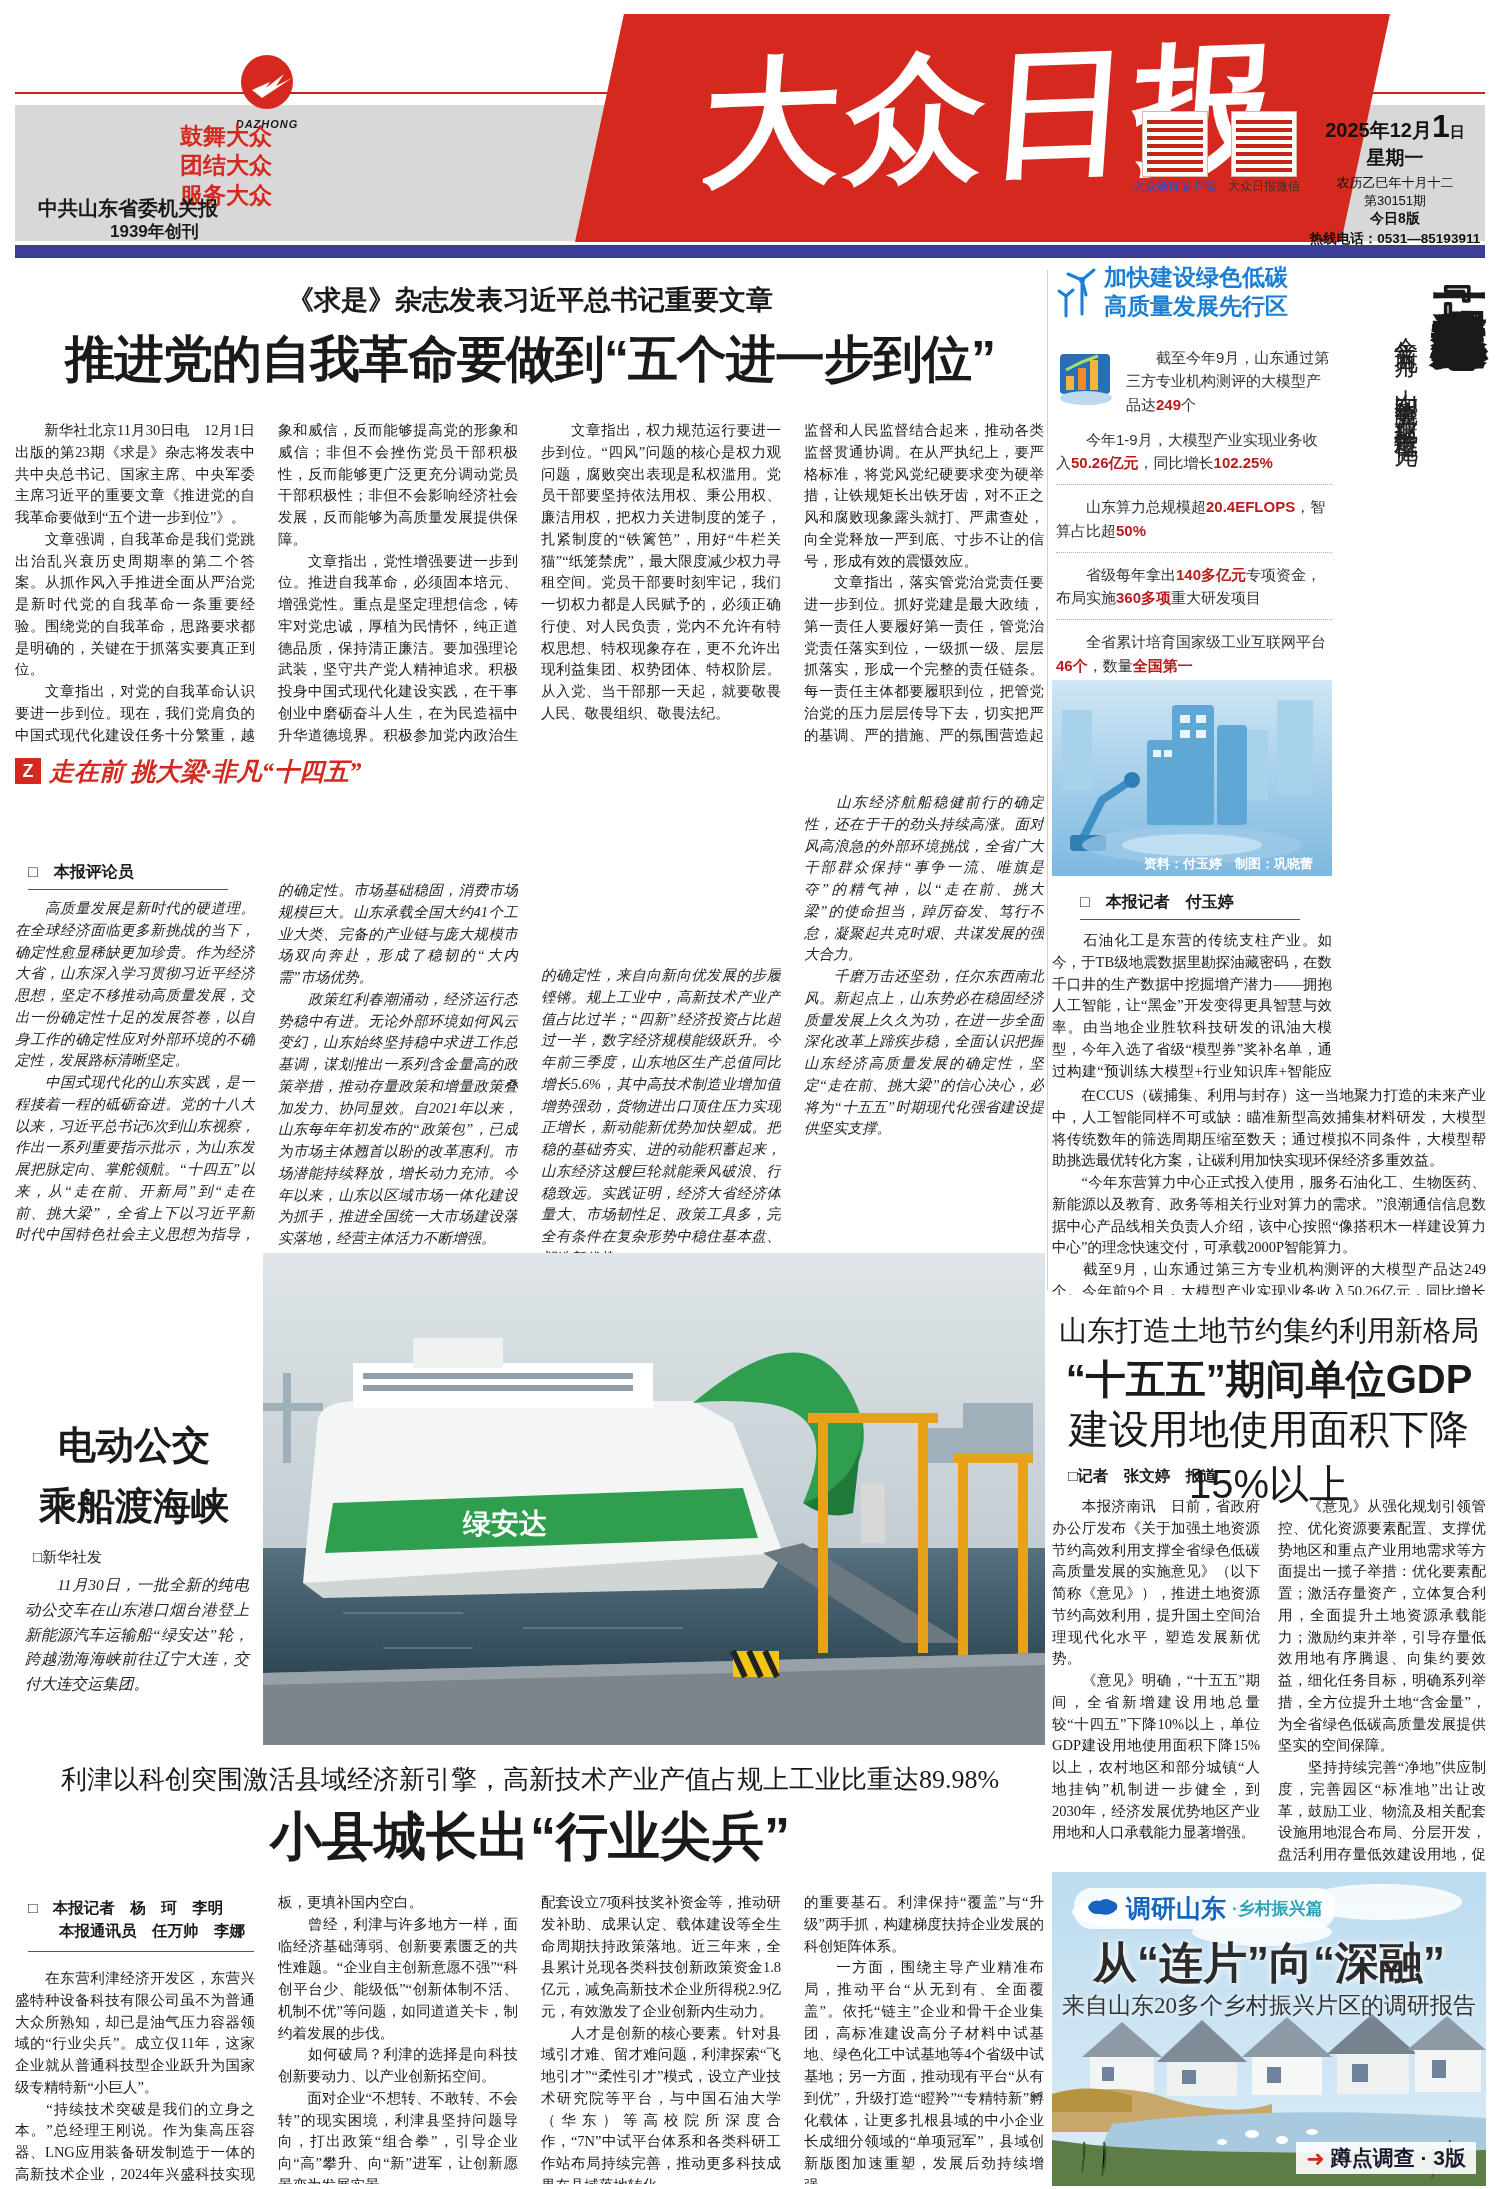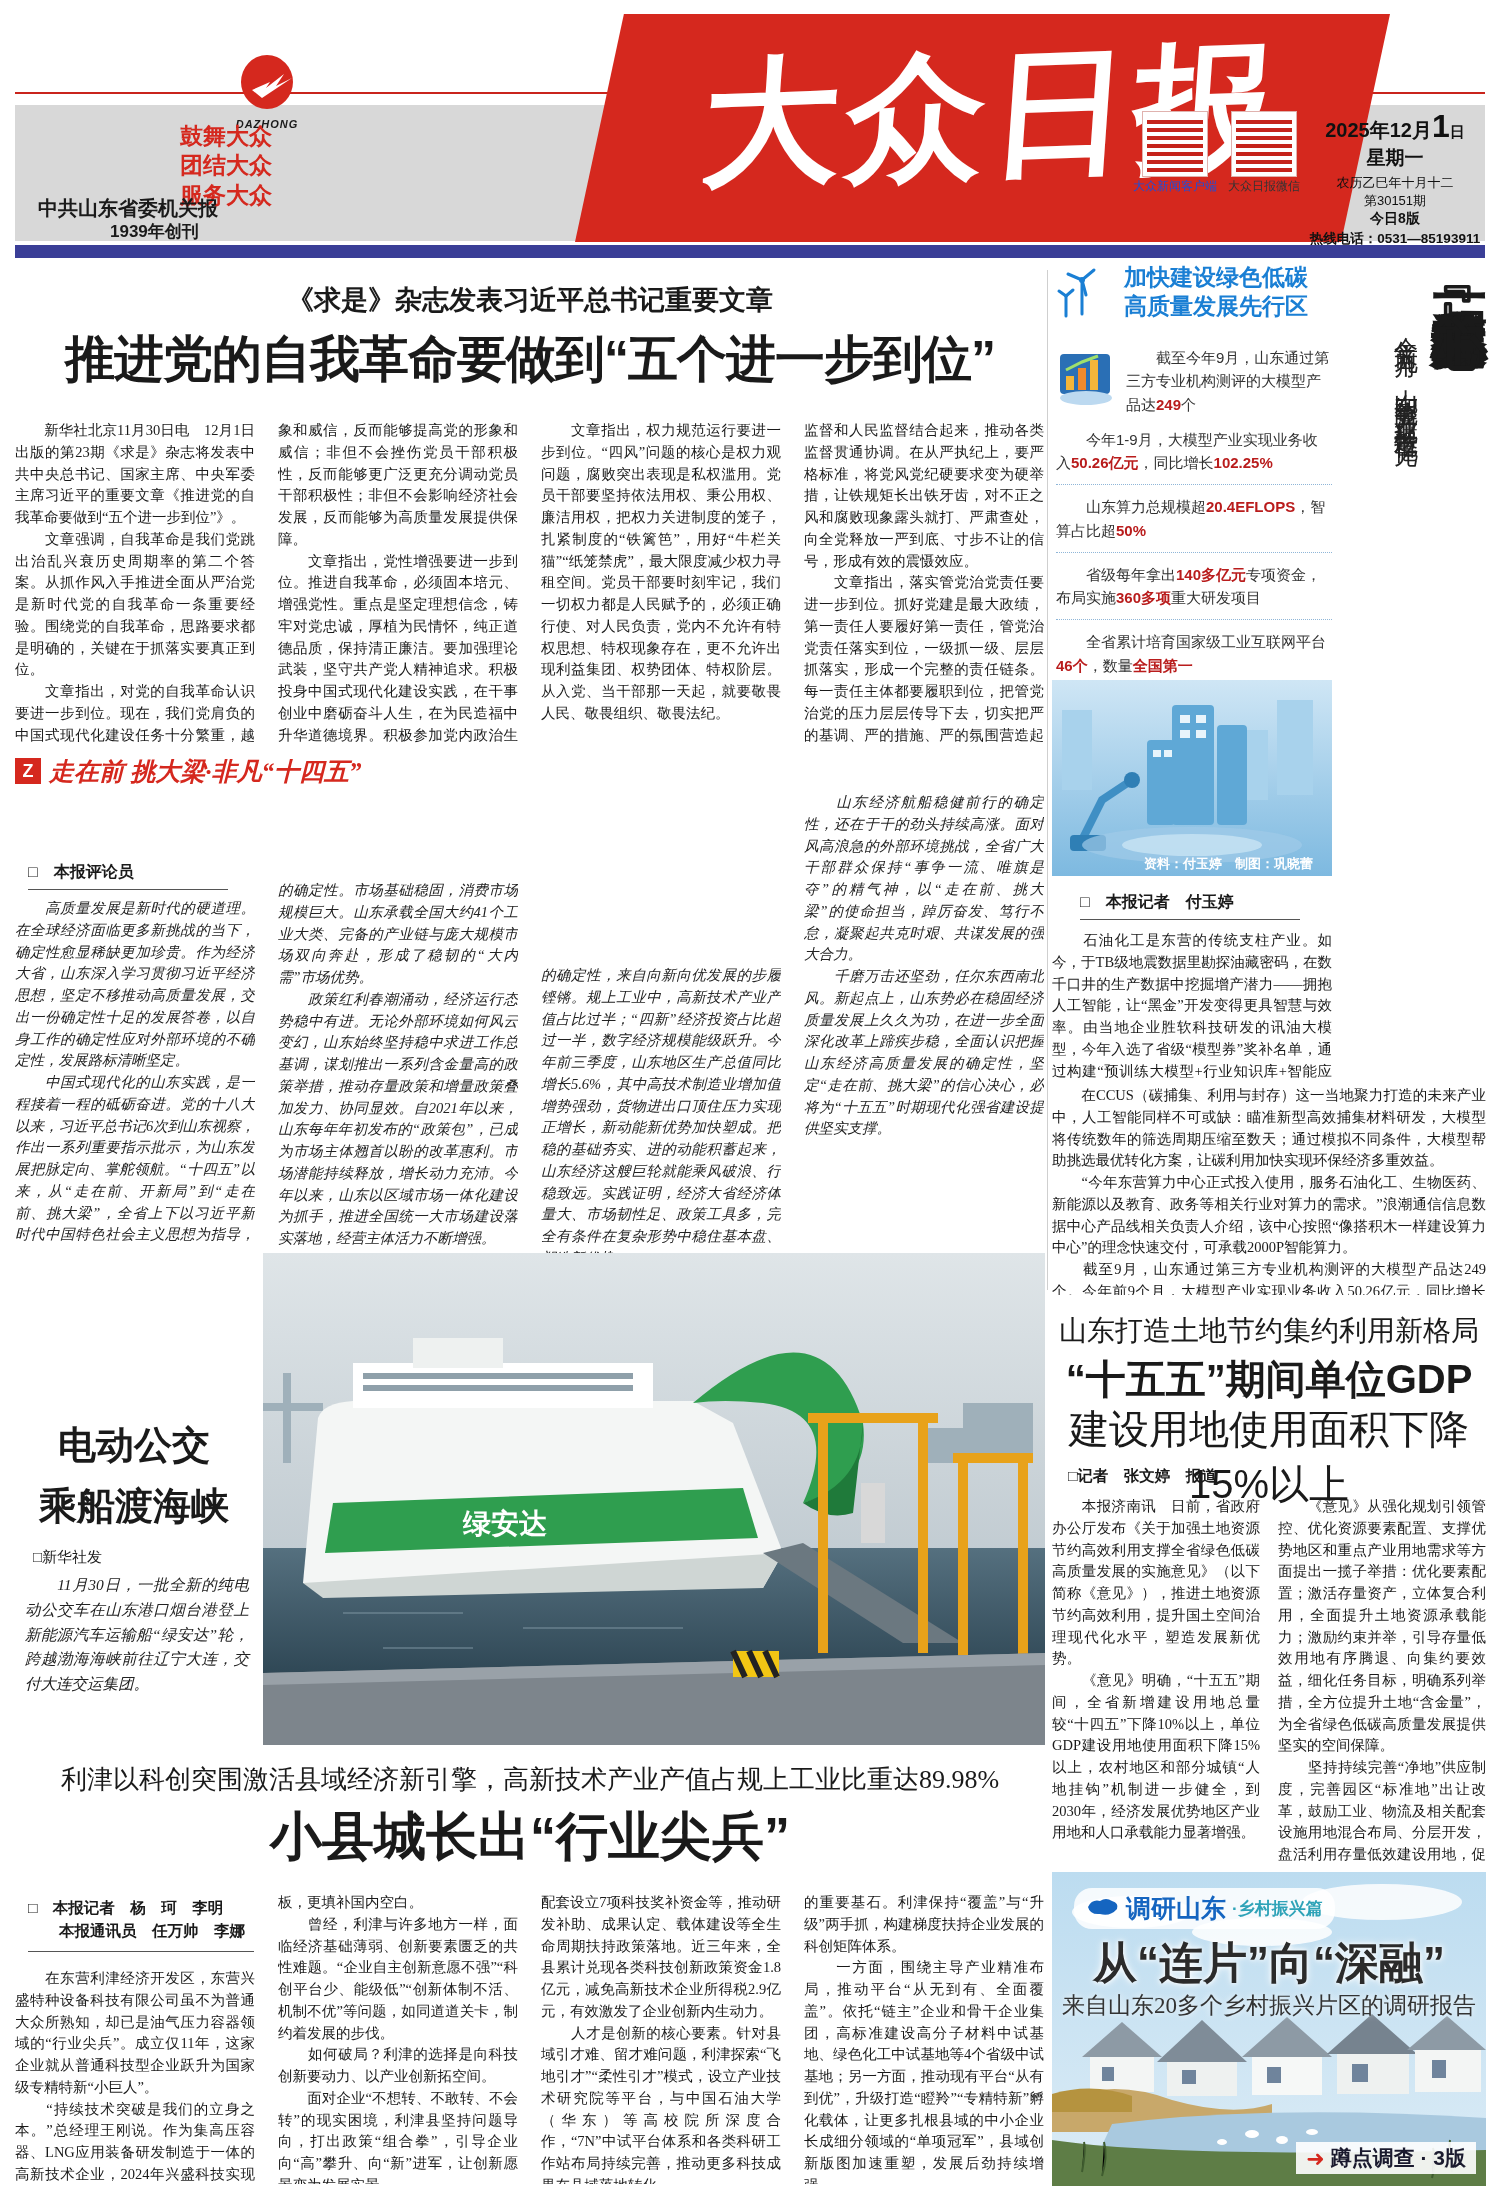--- a/index.html
+++ b/index.html
@@ -194,21 +194,21 @@
   <div class="abs bodytxt just pre" style="left:278px;top:1892px;width:240px;height:292px;">板，更填补国内空白。
 　　曾经，利津与许多地方一样，面临经济基础薄弱、创新要素匮乏的共性难题。“企业自主创新意愿不强”“科创平台少、能级低”“创新体制不活、机制不优”等问题，如同道道关卡，制约着发展的步伐。
 　　如何破局？利津的选择是向科技创新要动力、以产业创新拓空间。
 　　面对企业“不想转、不敢转、不会转”的现实困境，利津县坚持问题导向，打出政策“组合拳”，引导企业向“高”攀升、向“新”进军，让创新愿景变为发展实景。</div>
   <div class="abs bodytxt just pre" style="left:541px;top:1892px;width:240px;height:292px;">配套设立7项科技奖补资金等，推动研发补助、成果认定、载体建设等全生命周期扶持政策落地。近三年来，全县累计兑现各类科技创新政策资金1.8亿元，减免高新技术企业所得税2.9亿元，有效激发了企业创新内生动力。
 　　人才是创新的核心要素。针对县域引才难、留才难问题，利津探索“飞地引才”“柔性引才”模式，设立产业技术研究院等平台，与中国石油大学（华东）等高校院所深度合作，“7N”中试平台体系和各类科研工作站布局持续完善，推动更多科技成果在县域落地转化。</div>
   <div class="abs bodytxt just pre" style="left:804px;top:1892px;width:240px;height:292px;">的重要基石。利津保持“覆盖”与“升级”两手抓，构建梯度扶持企业发展的科创矩阵体系。
 　　一方面，围绕主导产业精准布局，推动平台“从无到有、全面覆盖”。依托“链主”企业和骨干企业集团，高标准建设高分子材料中试基地、绿色化工中试基地等4个省级中试基地；另一方面，推动现有平台“从有到优”，升级打造“瞪羚”“专精特新”孵化载体，让更多扎根县域的中小企业长成细分领域的“单项冠军”，县域创新版图加速重塑，发展后劲持续增强。</div>
 
   <div class="abs" style="left:1056px;top:262px;width:276px;height:616px;">
-    <div style="display:flex;align-items:center;gap:22px;">
+    <div style="display:flex;align-items:center;gap:2px;">
       <span>
         <svg width="46" height="56" viewBox="0 0 46 56">
           <g stroke="#1a7fd4" stroke-width="3" fill="none" stroke-linecap="round">
             <path d="M26 18 L26 52"></path>
               <path d="M26 18 L38 8"></path>
               <path d="M26 18 L12 12"></path>
               <path d="M26 18 L30 33"></path>
             <path d="M10 34 L10 54"></path>
               <path d="M10 34 L17 28"></path>
               <path d="M10 34 L3 29"></path>

